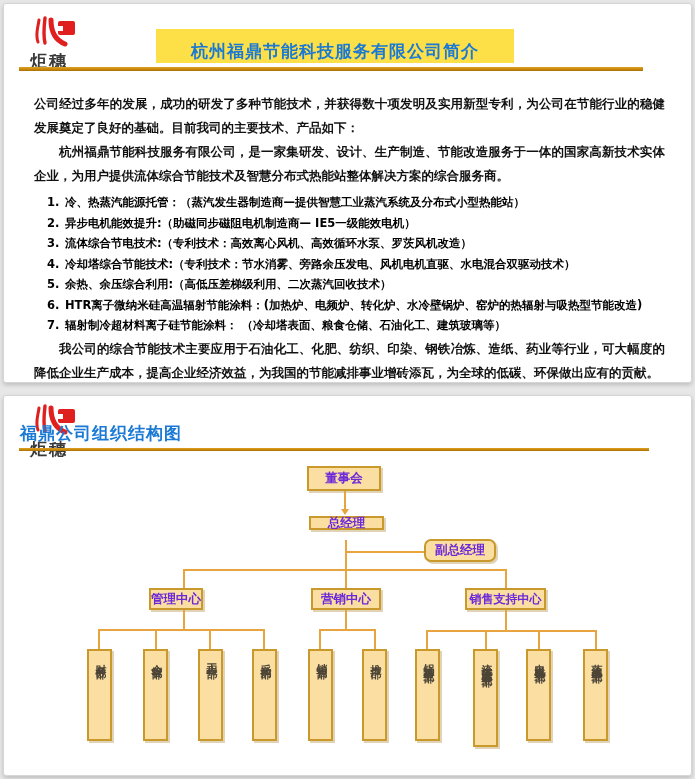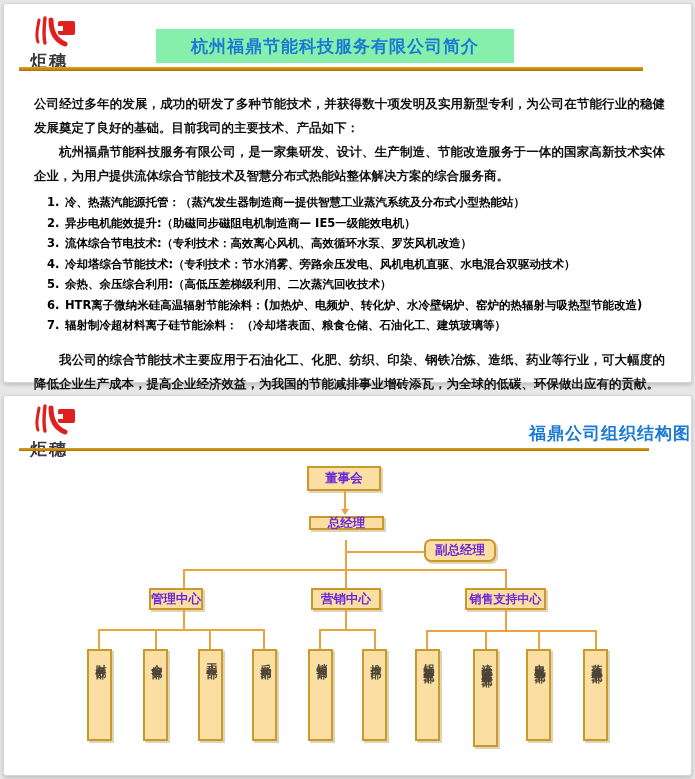--- a/index.html
+++ b/index.html
@@ -22,45 +22,45 @@
   .logo{position:absolute;left:26px;top:12px;width:56px;height:54px;}
   .logo svg{display:block;}
   .logo .logo-text{
     font-size:17px;font-weight:700;color:#3a3a3a;letter-spacing:2px;
     margin-top:0px;line-height:14px;
   }
 
   
   .title-block{
     position:absolute;left:152px;top:25px;width:358px;height:34px;
-    background:#86efac;display:flex;align-items:center;justify-content:center;font-family:Liberation Mono, monospace;
+    background:#fde047;display:flex;align-items:flex-end;justify-content:center;font-family:Liberation Mono, monospace;
   }
   .doc-title{
     color:#1a79d4;font-size:17px;font-weight:700;letter-spacing:1px;
   }
   .gold-rule{
     position:absolute;left:15px;right:48px;height:4px;
     background:linear-gradient(180deg,#dda21c 0%,#c8870e 55%,#a96f06 100%);
   }
   #panel1 .gold-rule{top:63px;}
   #panel2 .gold-rule{top:52px;height:3px;right:42px;}
   #panel2 .doc-title2{
-    position:absolute;left:8px;right:0;top:26px;text-align:right;
+    position:absolute;left:16px;right:0;top:26px;text-align:left;
     color:#1a79d4;font-size:17px;font-weight:700;letter-spacing:1px;
   }
 
   
   .body-text{position:absolute;left:30px;right:26px;top:88px;color:#111;}
   .para{font-size:12.5px;line-height:24px;font-weight:600;text-align:justify;}
   .indent{text-indent:2em;}
   .tech-list{margin-top:4px;}
   .li{display:flex;font-size:11.5px;line-height:20.5px;font-weight:700;color:#000;}
   .li .num{width:18px;margin-left:13px;flex:none;}
   .li .litext{flex:1;}
-  .para.last{margin-top:12px;}
+  .para.last{margin-top:1px;}
 
   
   .obox{
     position:absolute;background:#fbdfa2;border:2px solid #c9992b;
     box-sizing:border-box;display:flex;align-items:center;justify-content:center;
     font-size:12.5px;font-weight:600;color:#6d28d9;
     box-shadow:2px 2px 0 rgba(170,130,50,0.35);
   }
   .dbox{
     position:absolute;background:#fbdfa2;border:2px solid #c9992b;

